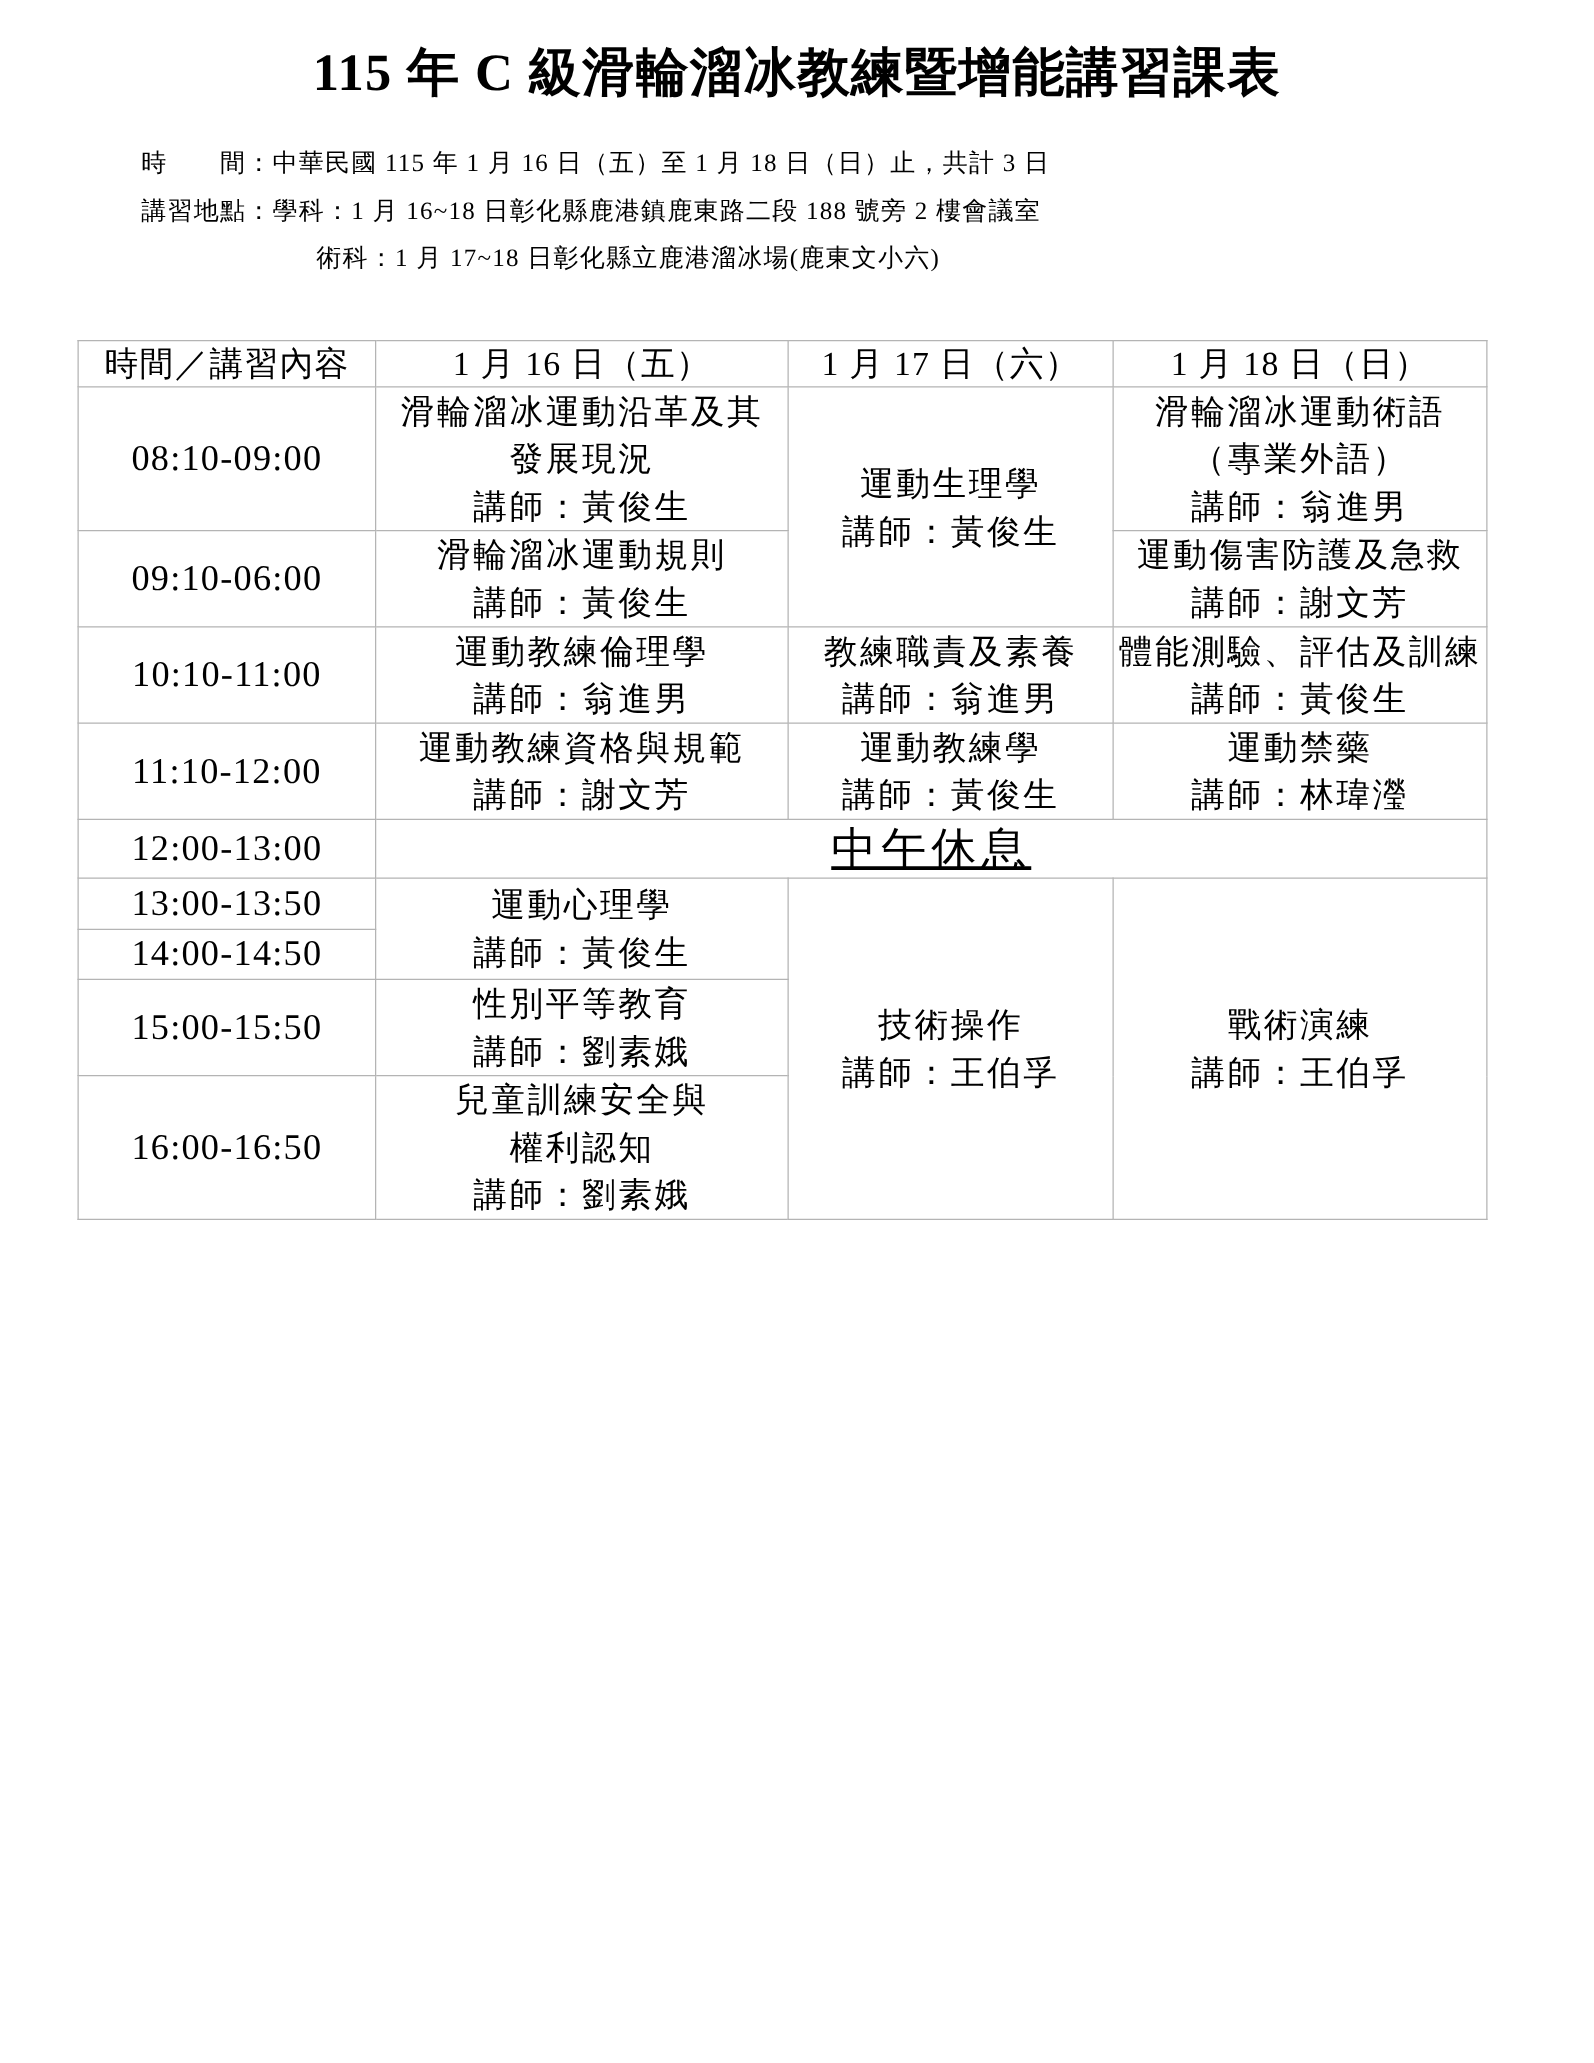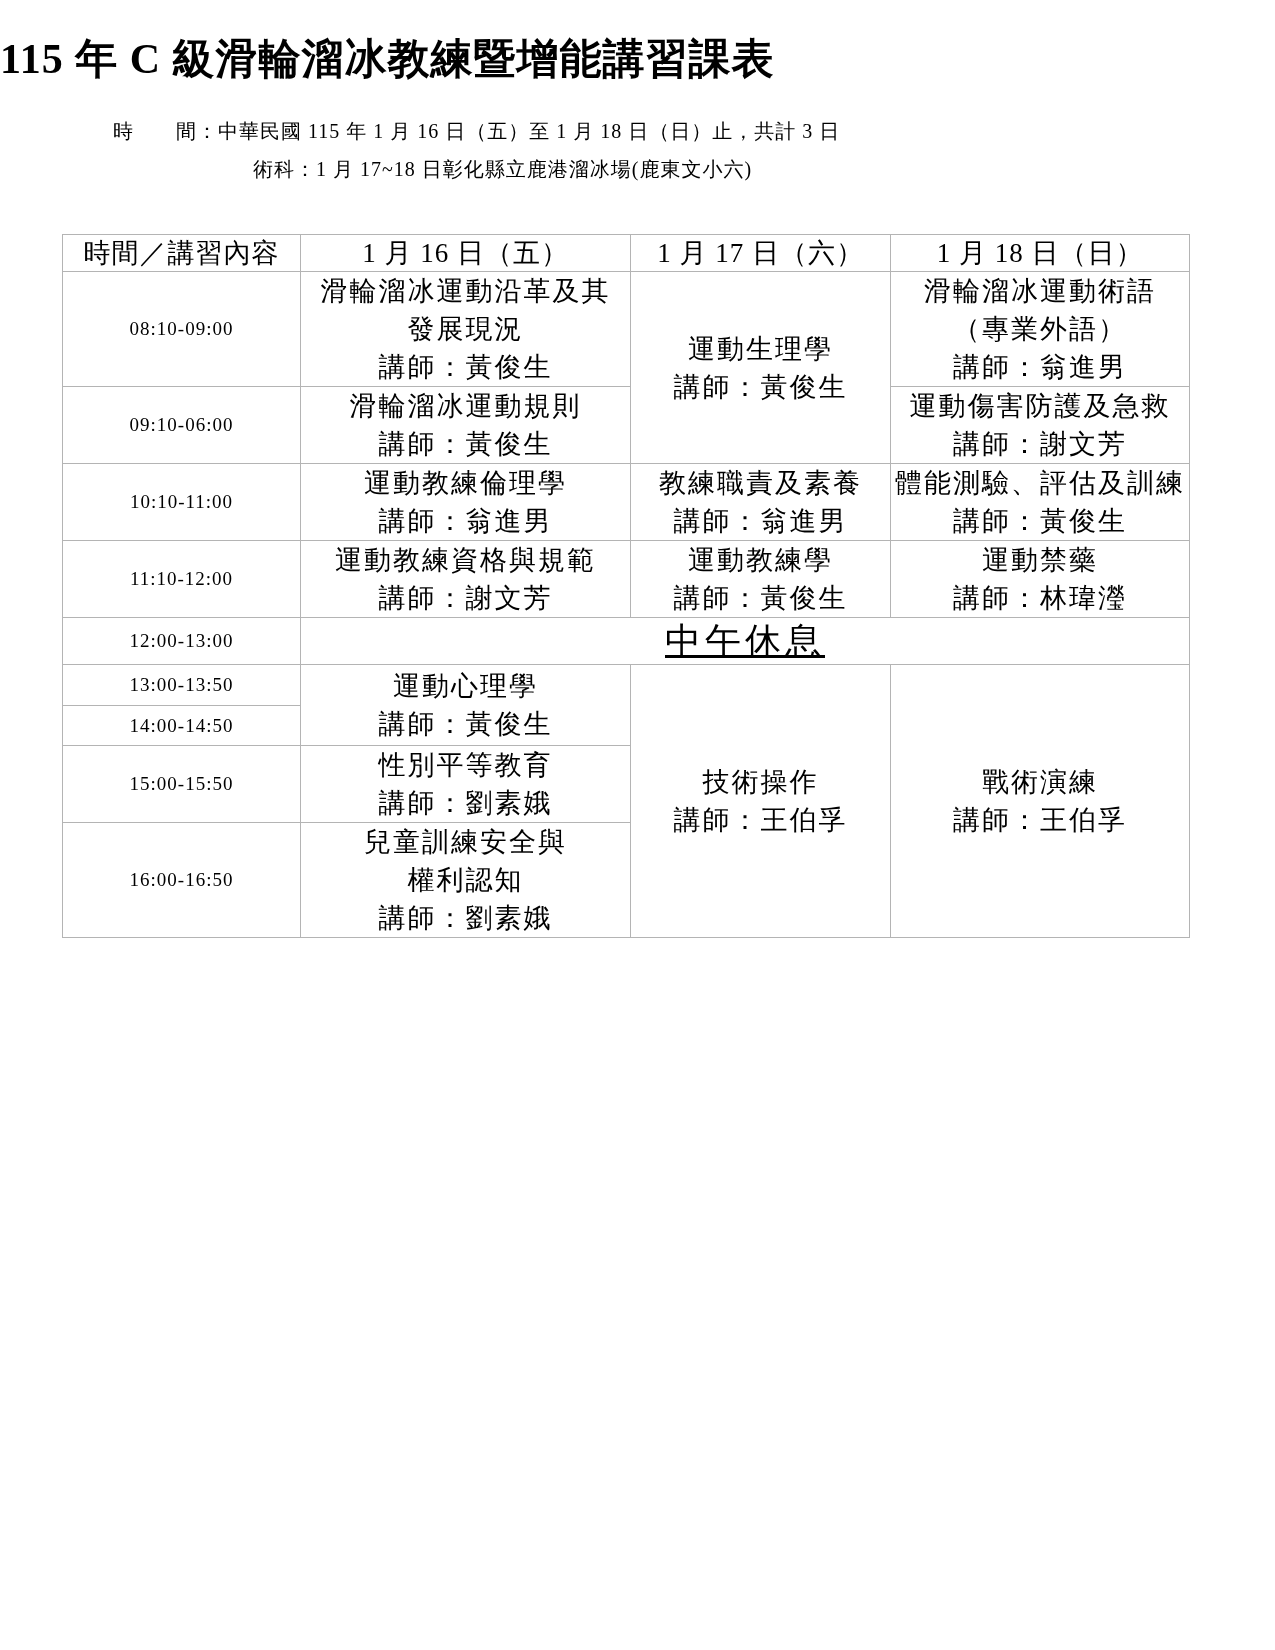--- a/index.html
+++ b/index.html
@@ -18,20 +18,21 @@
   h1.title1{
     margin:70px 0 0 0;
     text-align:center;
     font-size:43px;
     font-weight:bold;
     letter-spacing:3px;
     line-height:1.1;
   }
   h2.title2{
     margin:36px 0 0 0;
+    text-align:center;
     font-size:42px;
     font-weight:bold;
     letter-spacing:1px;
     line-height:1.1;
   }
   .info{
     margin:30px 0 0 113px;
     font-size:20px;
     line-height:38px;
     letter-spacing:1px;
@@ -47,33 +48,34 @@
   .schedule th,.schedule td{
     border:1px solid var(--border);
     text-align:center;
     vertical-align:middle;
     padding:0;
     font-weight:normal;
     overflow:hidden;
   }
   .schedule thead tr{height:36px;}
   .schedule th{font-size:27px;letter-spacing:1px;}
-  .schedule td.time{font-size:19px;letter-spacing:1px;}
+  .schedule td.time{font-size:29px;letter-spacing:1px;}
   .schedule td.session{font-size:27px;}
   .schedule td.session .line{line-height:38px;letter-spacing:2px;}
   .schedule td.lunch .line{font-size:36px;line-height:44px;letter-spacing:4px;text-decoration:underline;}
 </style>
 </head>
 <body>
 
 <div class="page">
   <h2 class="title2">115 年 C 級滑輪溜冰教練暨增能講習課表</h2>
 
   <div class="info">
     <div class="info-line">時　　間：中華民國 115 年 1 月 16 日（五）至 1 月 18 日（日）止，共計 3 日</div>
+    <div class="info-line">講習地點：學科：1 月 16~18 日彰化縣鹿港鎮鹿東路二段 188 號旁 2 樓會議室</div>
     <div class="info-line indent">術科：1 月 17~18 日彰化縣立鹿港溜冰場(鹿東文小六)</div>
   </div>
 
   <table class="schedule">
       <colgroup>
         <col style="width: 238px;">
         <col style="width: 330px;">
         <col style="width: 260px;">
         <col style="width: 299px;">
       </colgroup>

